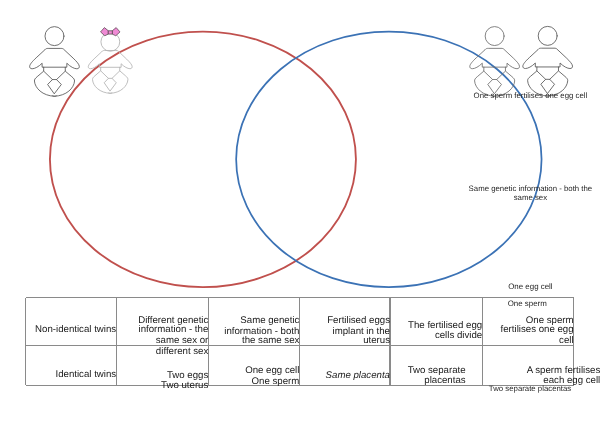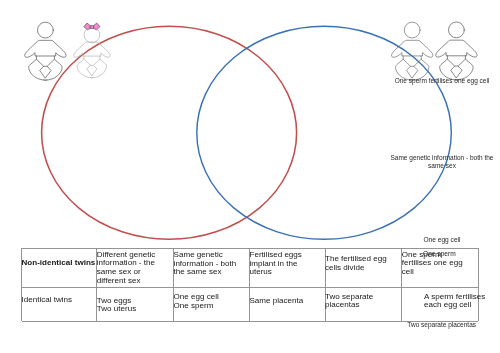--- a/index.html
+++ b/index.html
@@ -7,22 +7,22 @@
        font-family:"Liberation Sans",sans-serif;color:#191919;}
   #stage{position:absolute;left:0;top:0;width:500px;height:353px;}
   .layer{position:absolute;left:0;top:0;width:500px;height:353px;overflow:visible;}
 
   
   .flab{position:absolute;font-size:6.5px;line-height:8.7px;color:#262626;
         text-align:center;white-space:pre-line;}
   .flab.sm{font-size:6.6px;line-height:7.8px;}
 
   
-  .cell{position:absolute;font-size:8.05px;line-height:8.6px;text-align:left;
-        white-space:pre-line;color:#191919;}
+  .cell{position:absolute;font-size:8.05px;line-height:8.6px;text-align:right;
+        white-space:pre-line;color:#191919;margin-top:12px;}
 </style>
 </head>
 <body>
 
 <div id="stage">
 
   <svg class="layer" viewBox="0 0 500 353">
     <ellipse cx="169.1" cy="132.8" rx="127.5" ry="106.5" fill="none" stroke="#c0504d" stroke-width="1.55"></ellipse>
     <ellipse cx="324.05" cy="132.8" rx="127.25" ry="106.5" fill="none" stroke="#3b72b5" stroke-width="1.45"></ellipse>
   </svg>
@@ -91,21 +91,21 @@
       <line x1="21.5" y1="248" x2="21.5" y2="321.2"></line>
       <line x1="96.8" y1="248" x2="96.8" y2="321.2"></line>
       <line x1="173.6" y1="248" x2="173.6" y2="321.2"></line>
       <line x1="249.5" y1="248" x2="249.5" y2="321.2"></line>
       <line x1="325" y1="248" x2="325" y2="321.2"></line>
       <line x1="401.8" y1="248" x2="401.8" y2="321.2"></line>
       <line x1="478" y1="248" x2="478" y2="321.2"></line>
     </g>
   </svg>
 
-  <div class="cell" style="left:21.5px;top:259.3px;width:75.3px;font-weight:bold;">Non-identical twins</div>
+  <div class="cell" style="left:21.5px;top:259.3px;width:75.3px;">Non-identical twins</div>
   <div class="cell" style="left:96.8px;top:250.8px;width:76.8px;">Different genetic
 information - the
 same sex or
 different sex</div>
   <div class="cell" style="left:249.5px;top:251.1px;width:75.5px;">Fertilised eggs
 implant in the
 uterus</div>
   <div class="cell" style="left:173.6px;top:251.1px;width:75.9px;">Same genetic
 information - both
 the same sex</div>
@@ -113,21 +113,21 @@
 cells divide</div>
   <div class="cell" style="left:401.8px;top:250.9px;width:76.2px;">One sperm
 fertilises one egg
 cell</div>
 
   <div class="cell" style="left:21.5px;top:296.3px;width:75.3px;">Identical twins</div>
   <div class="cell" style="left:96.8px;top:296.8px;width:76.8px;">Two eggs
 Two uterus</div>
   <div class="cell" style="left:173.6px;top:293.4px;width:75.9px;">One egg cell
 One sperm</div>
-  <div class="cell" style="left:249.5px;top:296.5px;width:75.5px;">Same placenta</div>
+  <div class="cell" style="left:249.5px;top:296.5px;width:75.5px;font-style:italic;">Same placenta</div>
   <div class="cell" style="left:325px;top:292.8px;width:63px;">Two separate
 placentas</div>
   <div class="cell" style="left:424px;top:292.8px;width:76.2px;">A sperm fertilises
 each egg cell</div>
 
   <div class="flab" style="left:382px;top:76.5px;width:120px;">One sperm fertilises one egg cell</div>
 
   <div class="flab" style="left:382px;top:153.5px;width:120px;">Same genetic information - both the
 same sex</div>
 

